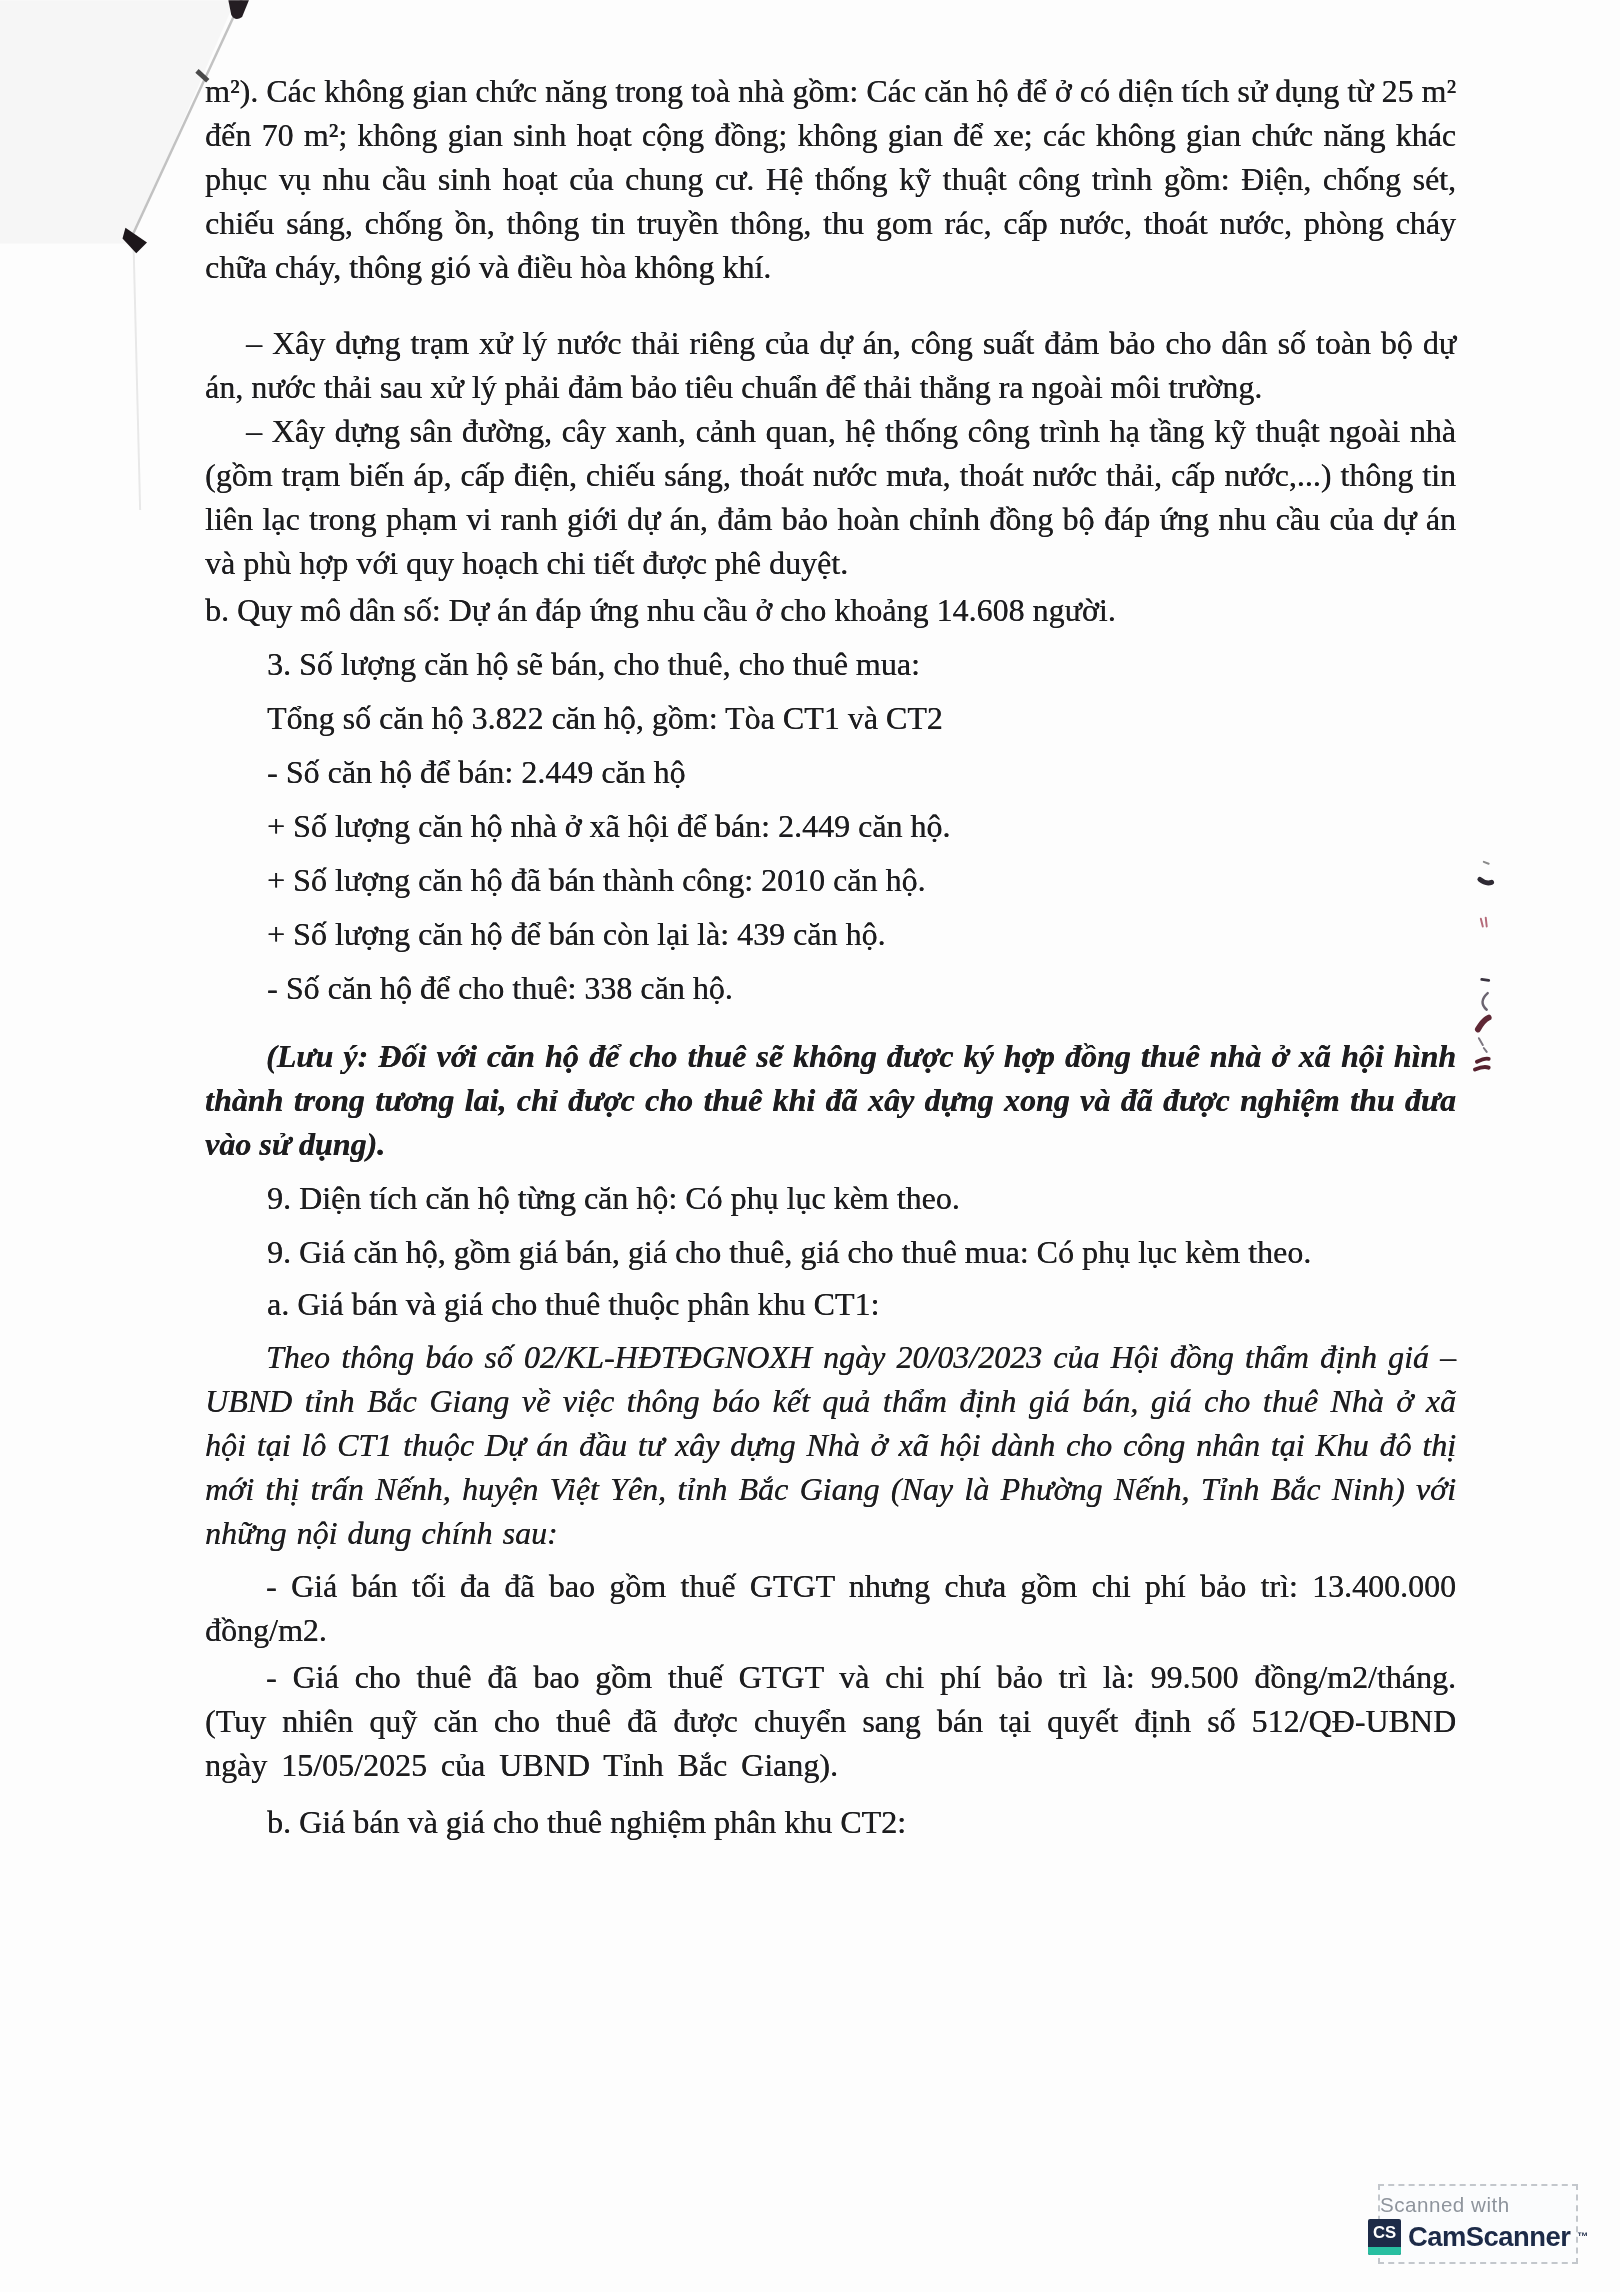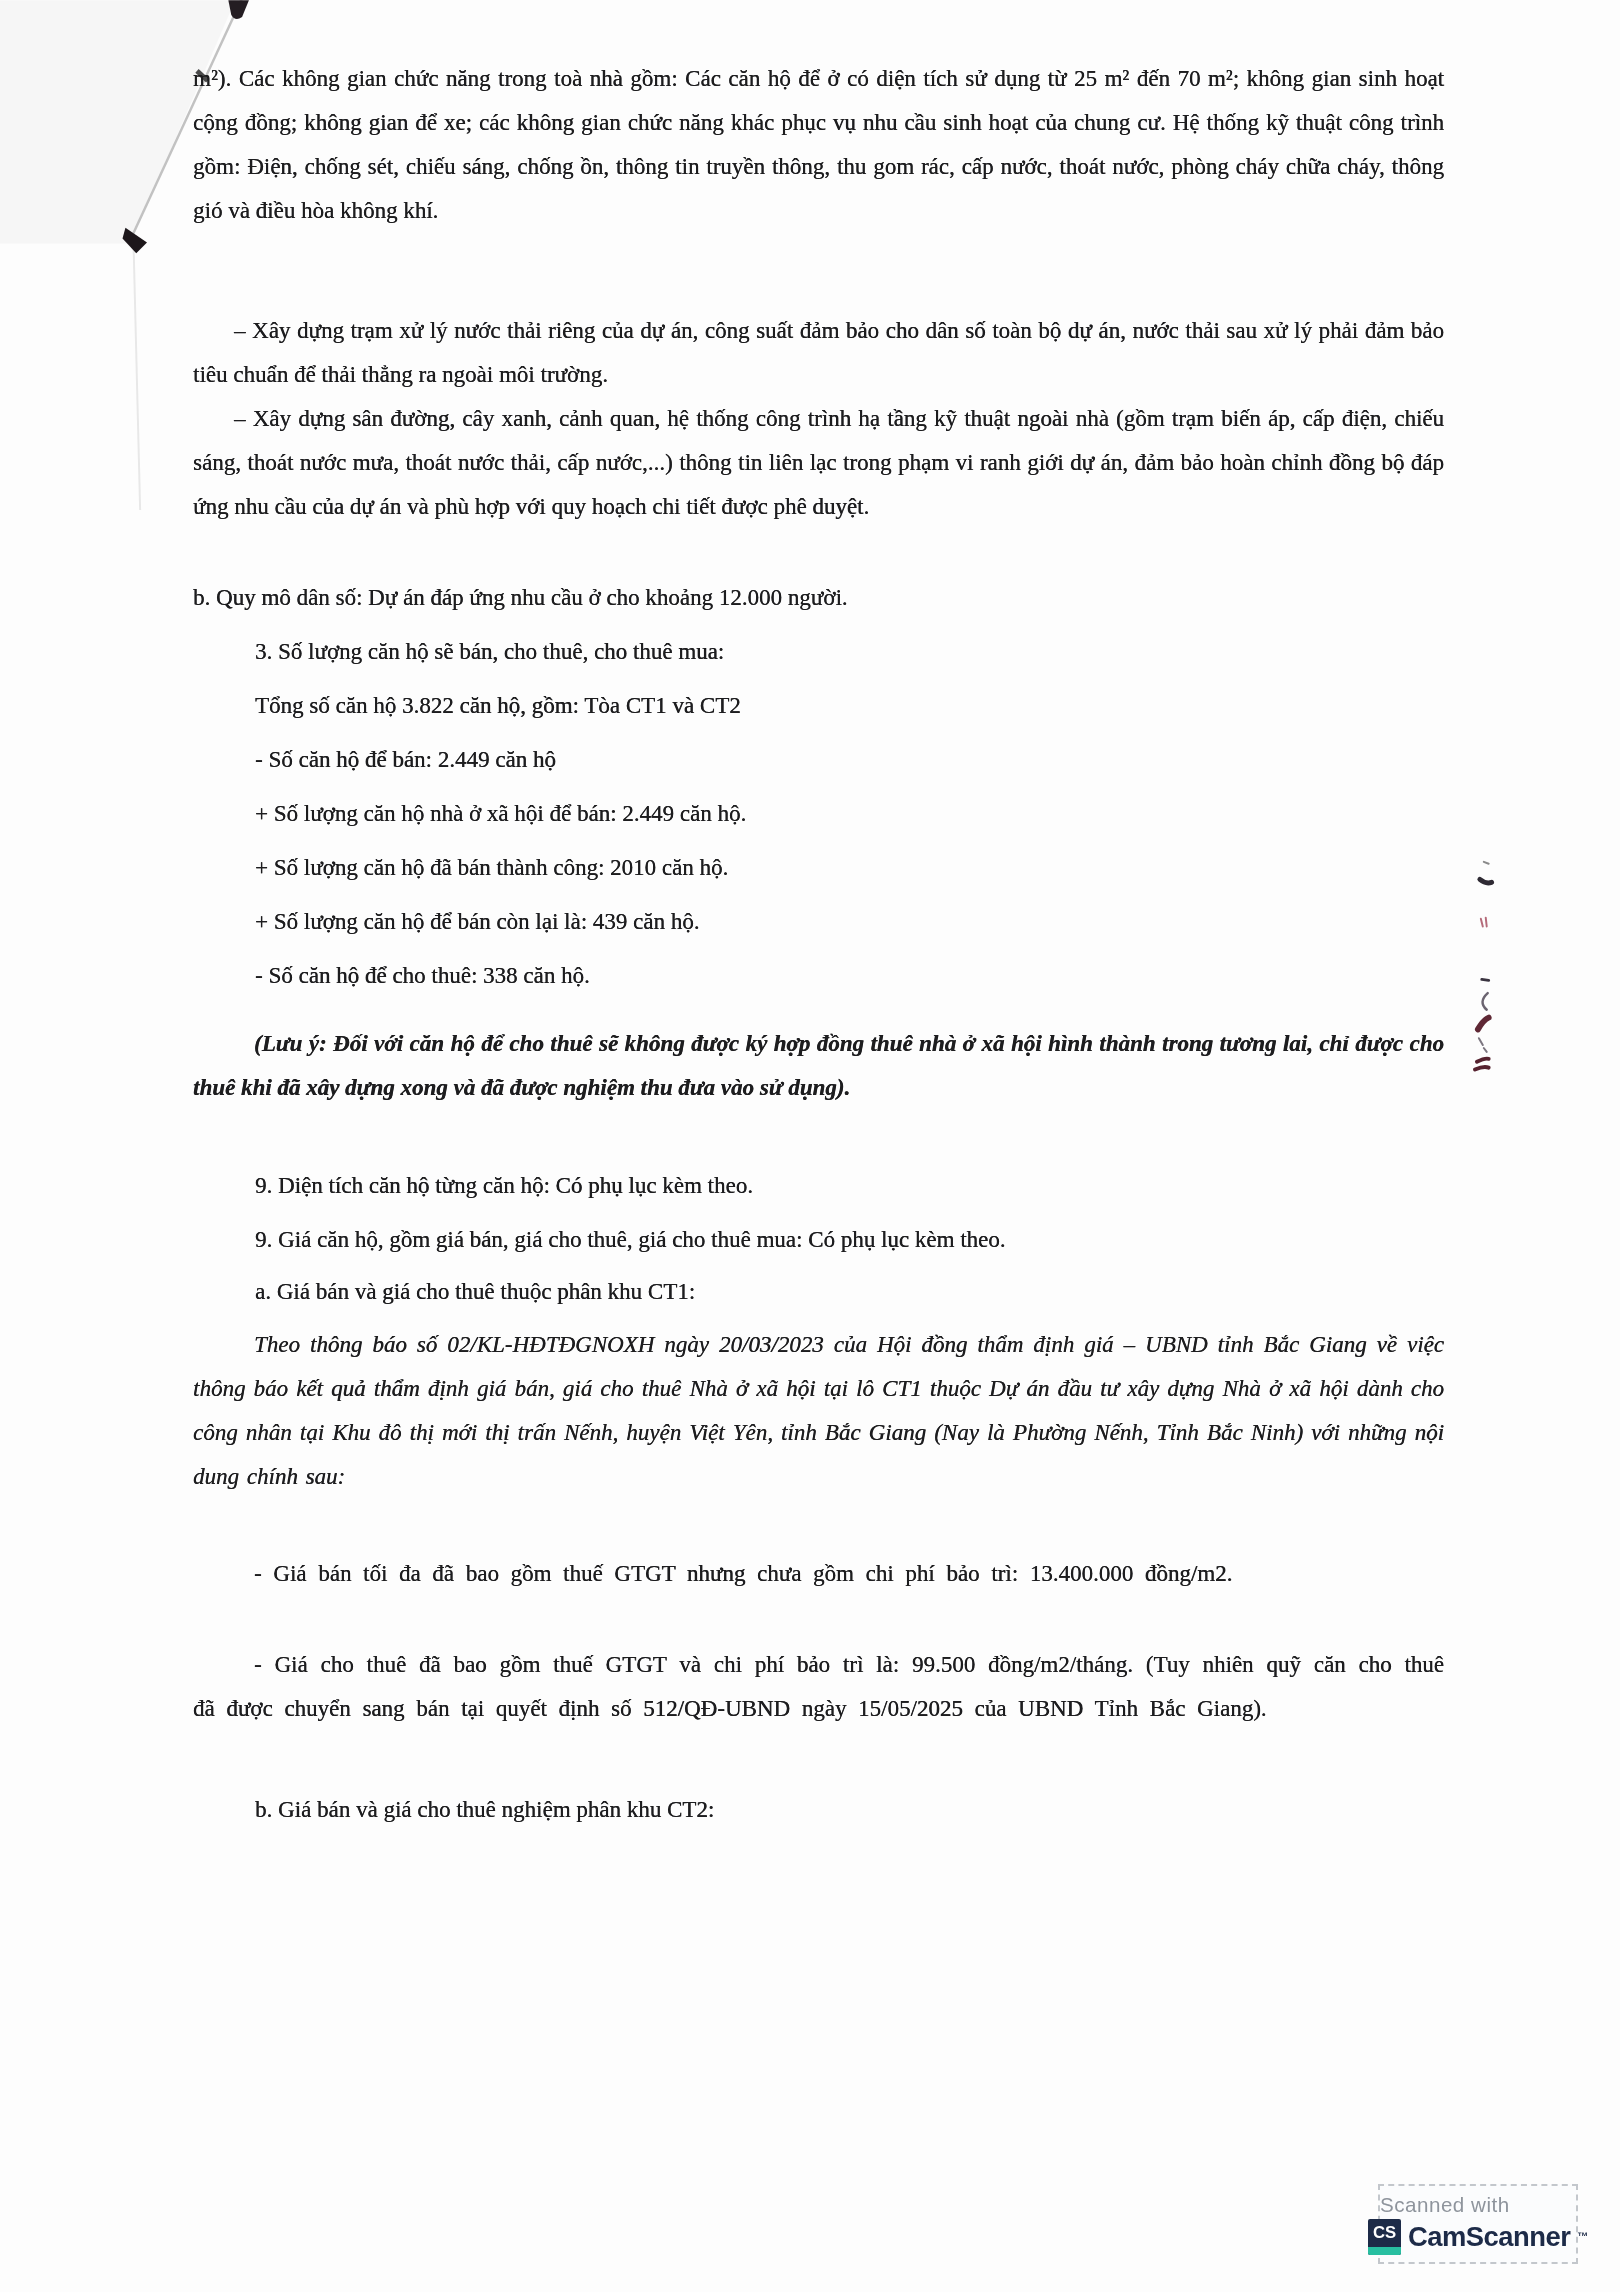--- a/index.html
+++ b/index.html
@@ -9,22 +9,22 @@
     background: var(--c-paper, #fdfdfd);
     font-family:"Liberation Serif","DejaVu Serif",serif;
     overflow:hidden;
     margin:0 auto;
   }
   .artifacts { position:absolute; left:0; top:0; width:1620px; height:2293px; pointer-events:none; }
 
   .doc p {
     position:absolute;
     left:193px; width:1251px;
-    margin:0;
-    font-size:23px; line-height:44px;
+    margin:12px;
+    font-size:32px; line-height:44px;
     color: var(--c-ink, #1d1d1f);
     text-align:justify;
     text-shadow: 0.3px 0 0 currentColor;
   }
   .single { text-align:left; white-space:nowrap; }
   .ind42 { text-indent:41px; }
   .ind62 { text-indent:61px; }
   .pad63 { padding-left:62px; width:1189px !important; }
   .note  { font-weight:bold; font-style:italic; }
   .ws2 { word-spacing:2px;font-style:italic; }
@@ -108,21 +108,21 @@
       <path d="M1508,1050 q6,-10 11,-12" class="pen-maroon" stroke-width="6"></path>
       <path d="M1509,1059 l4,7 M1514,1069 l3,4" stroke="#7c7680" stroke-width="2"></path>
       <path d="M1507,1083 q8,-4 12,-3 M1505,1091 q9,-4 14,-2" stroke="#56222f" stroke-width="4"></path>
     </g>
   </svg>
 
   <div class="doc">
     <p style="top:57px" class="">m²). Các không gian chức năng trong toà nhà gồm: Các căn hộ để ở có diện tích sử dụng từ 25 m² đến 70 m²; không gian sinh hoạt cộng đồng; không gian để xe; các không gian chức năng khác phục vụ nhu cầu sinh hoạt của chung cư. Hệ thống kỹ thuật công trình gồm: Điện, chống sét, chiếu sáng, chống ồn, thông tin truyền thông, thu gom rác, cấp nước, thoát nước, phòng cháy chữa cháy, thông gió và điều hòa không khí.</p>
     <p style="top:309px" class="ind42">– Xây dựng trạm xử lý nước thải riêng của dự án, công suất đảm bảo cho dân số toàn bộ dự án, nước thải sau xử lý phải đảm bảo tiêu chuẩn để thải thẳng ra ngoài môi trường.</p>
     <p style="top:397px" class="ind42">– Xây dựng sân đường, cây xanh, cảnh quan, hệ thống công trình hạ tầng kỹ thuật ngoài nhà (gồm trạm biến áp, cấp điện, chiếu sáng, thoát nước mưa, thoát nước thải, cấp nước,...) thông tin liên lạc trong phạm vi ranh giới dự án, đảm bảo hoàn chỉnh đồng bộ đáp ứng nhu cầu của dự án và phù hợp với quy hoạch chi tiết được phê duyệt.</p>
-    <p style="top:576px" class="single">b. Quy mô dân số: Dự án đáp ứng nhu cầu ở cho khoảng 12.000 người.</p>
+    <p style="top:576px" class="single">b. Quy mô dân số: Dự án đáp ứng nhu cầu ở cho khoảng 14.608 người.</p>
     <p style="top:630px" class="single pad63">3. Số lượng căn hộ sẽ bán, cho thuê, cho thuê mua:</p>
     <p style="top:684px" class="single pad63">Tổng số căn hộ 3.822 căn hộ, gồm: Tòa CT1 và CT2</p>
     <p style="top:738px" class="single pad63">- Số căn hộ để bán: 2.449 căn hộ</p>
     <p style="top:792px" class="single pad63">+ Số lượng căn hộ nhà ở xã hội để bán: 2.449 căn hộ.</p>
     <p style="top:846px" class="single pad63">+ Số lượng căn hộ đã bán thành công: 2010 căn hộ.</p>
     <p style="top:900px" class="single pad63">+ Số lượng căn hộ để bán còn lại là: 439 căn hộ.</p>
     <p style="top:954px" class="single pad63">- Số căn hộ để cho thuê: 338 căn hộ.</p>
     <p style="top:1022px" class="note ind62">(Lưu ý: Đối với căn hộ để cho thuê sẽ không được ký hợp đồng thuê nhà ở xã hội hình thành trong tương lai, chỉ được cho thuê khi đã xây dựng xong và đã được nghiệm thu đưa vào sử dụng).</p>
     <p style="top:1164px" class="single pad63">9. Diện tích căn hộ từng căn hộ: Có phụ lục kèm theo.</p>
     <p style="top:1218px" class="single pad63">9. Giá căn hộ, gồm giá bán, giá cho thuê, giá cho thuê mua: Có phụ lục kèm theo.</p>

